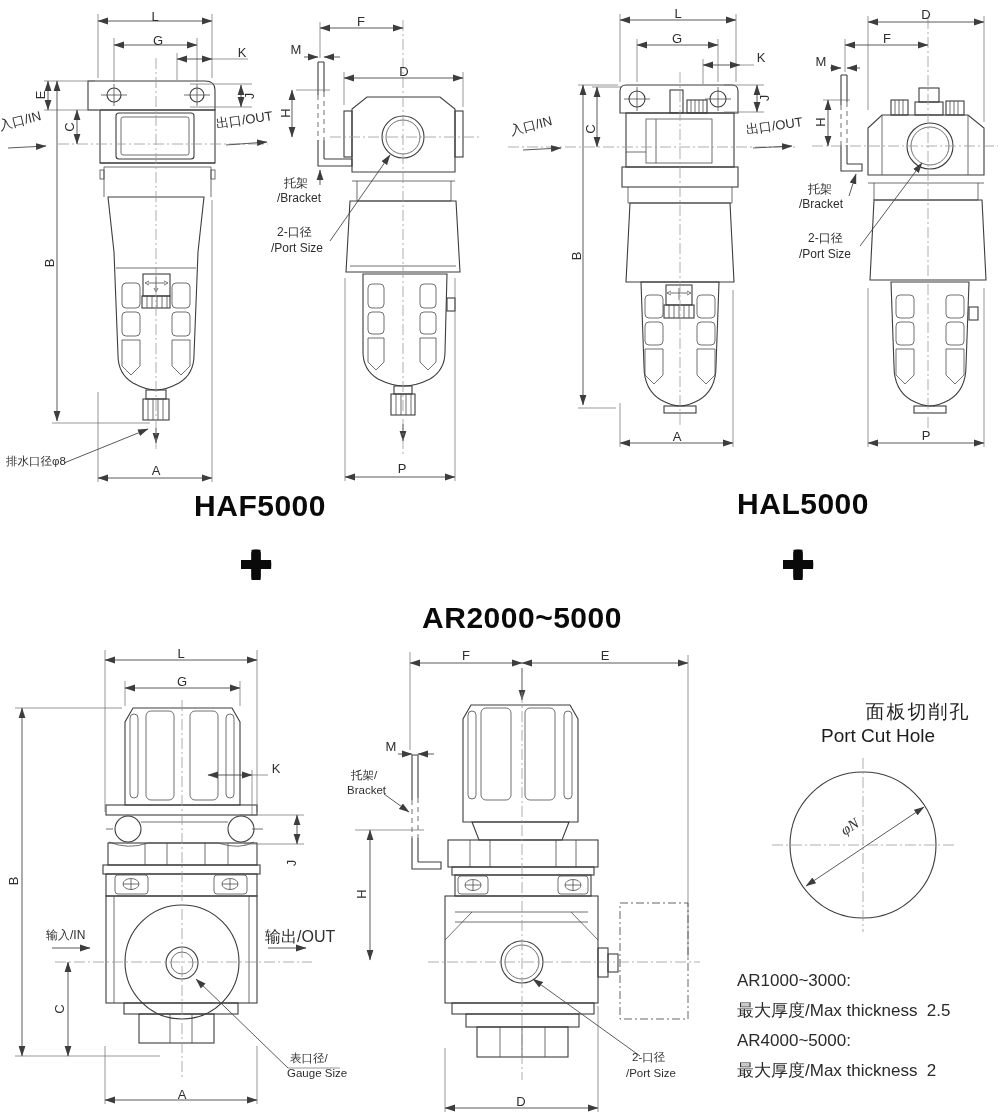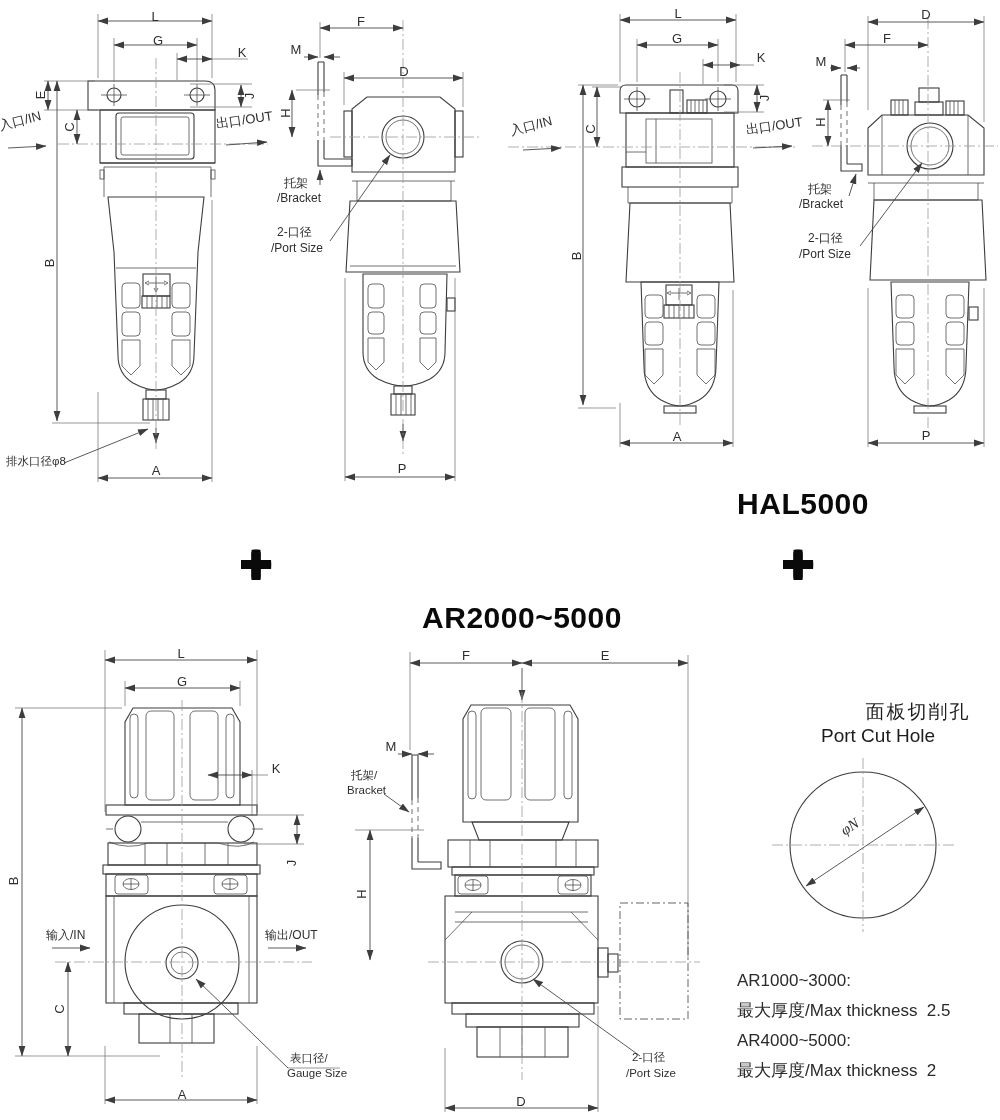--- a/index.html
+++ b/index.html
@@ -356,32 +356,33 @@
 <span class="lbl ctr" style="left:926px;top:14px">D</span>
 <span class="lbl ctr" style="left:887px;top:38px">F</span>
 <span class="lbl ctr" style="left:821px;top:61px">M</span>
 <span class="lbl rot" style="left:820px;top:122px">H</span>
 <span class="lbl" style="left:808px;top:183px;font-size:12px">托架</span>
 <span class="lbl" style="left:799px;top:198px;font-size:12px">/Bracket</span>
 <span class="lbl" style="left:808px;top:232px;font-size:12px">2-口径</span>
 <span class="lbl" style="left:799px;top:248px;font-size:12px">/Port Size</span>
 <span class="lbl ctr" style="left:926px;top:435px">P</span>
 
+<span class="title" style="left:260px;top:506px">HAF5000</span>
 <span class="plus" style="left:256px;top:566px">+</span>
 <span class="title" style="left:803px;top:504px">HAL5000</span>
 <span class="plus" style="left:798px;top:566px">+</span>
 <span class="title" style="left:522px;top:618px">AR2000~5000</span>
 
 <span class="lbl ctr" style="left:181px;top:653px">L</span>
 <span class="lbl ctr" style="left:182px;top:681px">G</span>
 <span class="lbl rot" style="left:13px;top:881px">B</span>
 <span class="lbl ctr" style="left:276px;top:768px">K</span>
 <span class="lbl rot" style="left:291px;top:863px">J</span>
 <span class="lbl" style="left:46px;top:929px;font-size:12px">输入/IN</span>
-<span class="lbl" style="left:265px;top:929px;font-size:12px">输出/OUT</span>
+<span class="lbl" style="left:265px;top:929px;font-size:16px">输出/OUT</span>
 <span class="lbl rot" style="left:59px;top:1009px">C</span>
 <span class="lbl ctr" style="left:182px;top:1094px">A</span>
 <span class="lbl sm" style="left:290px;top:1053px">表口径/</span>
 <span class="lbl sm" style="left:287px;top:1068px">Gauge Size</span>
 
 <span class="lbl ctr" style="left:466px;top:655px">F</span>
 <span class="lbl ctr" style="left:605px;top:655px">E</span>
 <span class="lbl ctr" style="left:391px;top:746px">M</span>
 <span class="lbl sm" style="left:351px;top:770px">托架/</span>
 <span class="lbl sm" style="left:347px;top:785px">Bracket</span>

